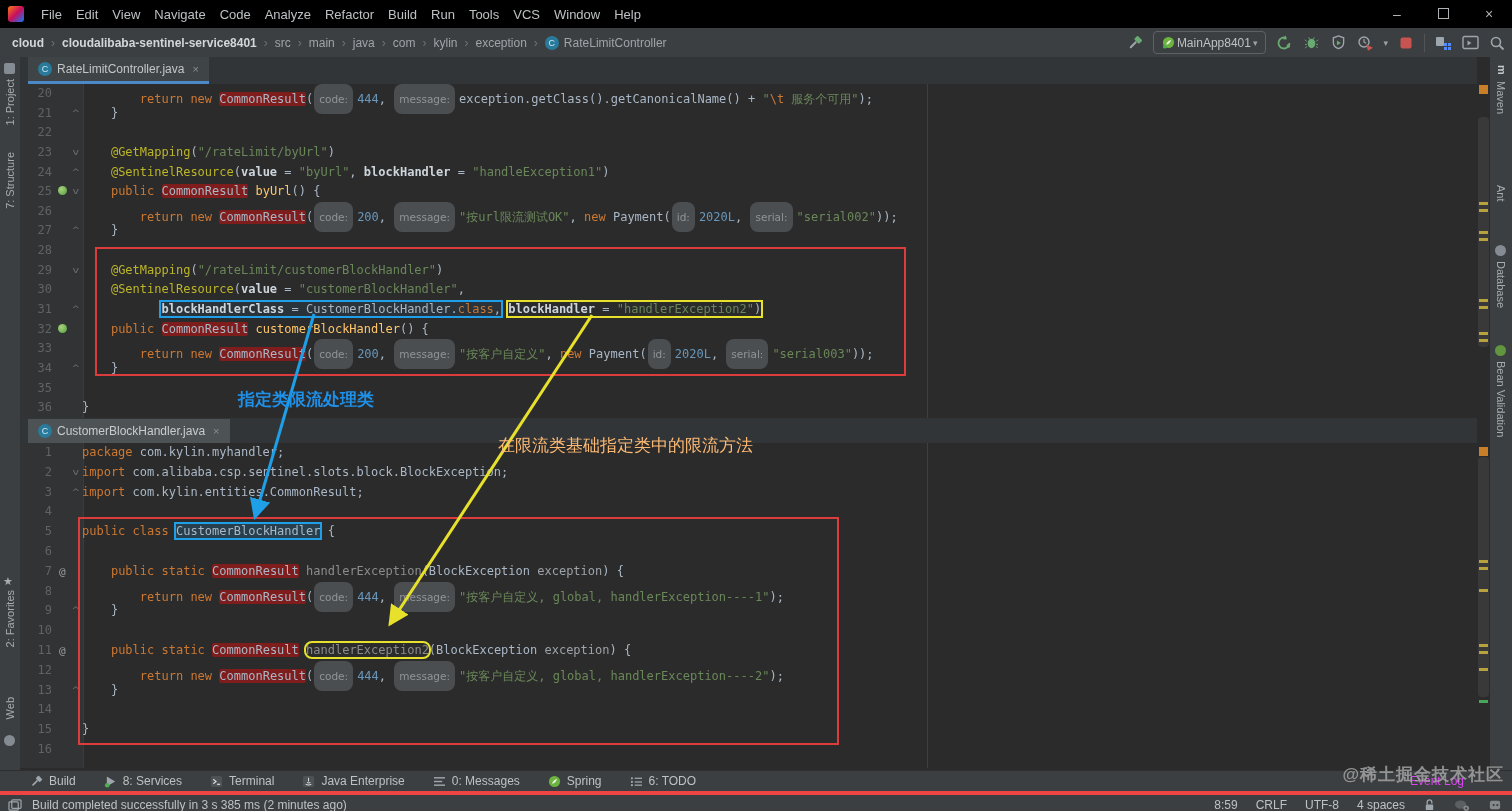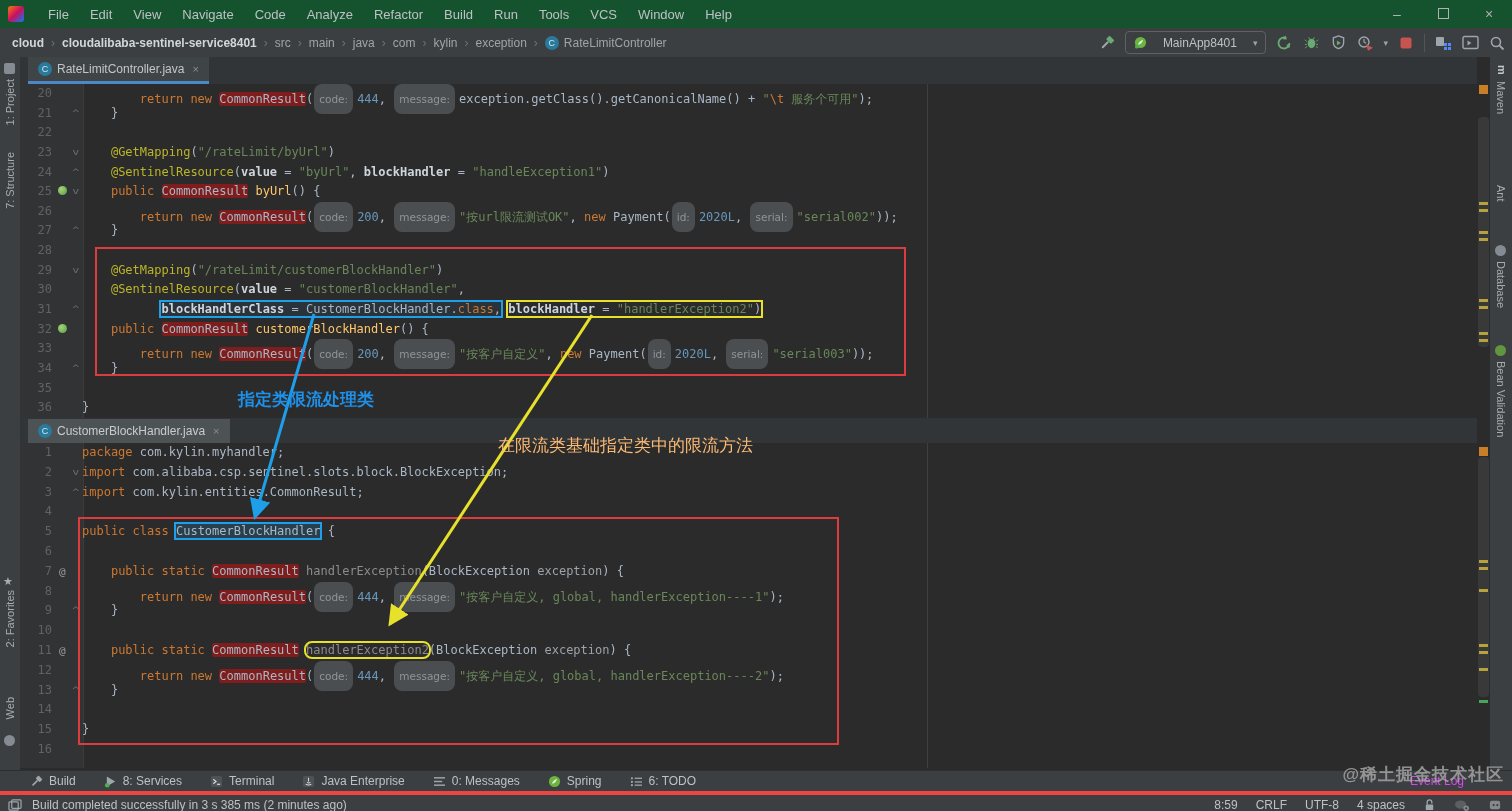--- a/index.html
+++ b/index.html
@@ -1,41 +1,41 @@
 <!DOCTYPE html>
 <html><head>
 <meta charset="utf-8">
 <style>
   html,body{margin:0;padding:0;background:#2b2b2b;}
   body{position:relative;width:1512px;height:811px;overflow:hidden;
        font-family:"Liberation Sans",sans-serif;color:#bbbbbb;-webkit-font-smoothing:antialiased;}
 
   
-  #titlebar{position:absolute;top:0;left:0;width:1512px;height:28px;background:#14532d;
-            display:flex;align-items:center;border-bottom:1px solid #303234;gap:7px;}
+  #titlebar{position:absolute;top:0;left:0;width:1512px;height:28px;background:#000000;
+            display:flex;align-items:center;border-bottom:1px solid #303234;}
   #logo{width:16px;height:16px;margin:0 10px 0 8px;border-radius:3px;
         background:linear-gradient(135deg,#f97a12,#c90f5e 50%,#087cfa);}
   .menu{font-size:13px;color:#bdc1c3;padding:0 7px;cursor:default;}
   #wintitle{font-size:13px;color:#9da1a3;margin-left:26px;white-space:nowrap;}
   #winctl{position:absolute;right:0;top:0;height:28px;display:flex;align-items:center;}
   .wbtn{width:46px;text-align:center;color:#aeb2b4;font-size:14px;line-height:28px;}
   #btn-max span{display:inline-block;width:9px;height:9px;border:1px solid #aeb2b4;}
 
   
   #crumbbar{position:absolute;top:28px;left:0;width:1512px;height:29px;background:#3c3f41;
             display:flex;align-items:center;border-bottom:1px solid #2c2e30;}
   .crumb{font-size:12px;color:#9fa4a8;white-space:nowrap;}
   .crumb.bold{color:#d3d6d8;font-weight:bold;}
   .csep{color:#6e7275;font-size:12px;margin:0 7px;}
   #crumbbar .first{margin-left:12px;}
   .classdot{display:inline-block;width:14px;height:14px;border-radius:50%;background:#2a7a9b;
             color:#cfe8f2;font-size:9px;line-height:14px;text-align:center;margin-right:5px;vertical-align:-2px;}
   #rtools{position:absolute;right:6px;top:28px;height:29px;display:flex;align-items:center;gap:9px;}
   .ticon{width:18px;height:18px;display:inline-flex;align-items:center;justify-content:center;}
-  #runcfg{display:flex;align-items:center;gap:16px;border:1px solid #5e6264;border-radius:4px;
+  #runcfg{display:flex;align-items:center;gap:2px;border:1px solid #5e6264;border-radius:4px;
           height:21px;padding:0 8px;font-size:12px;color:#bdc1c3;}
   #runcfg .caret{color:#9da1a3;font-size:9px;}
   .vsep{width:1px;height:18px;background:#515558;}
 
   
   #leftbar{position:absolute;left:0;top:57px;width:20px;height:713px;background:#3c3f41;border-right:1px solid #2c2e30;}
   #rightbar{position:absolute;right:0;top:57px;width:22px;height:713px;background:#3c3f41;border-left:1px solid #2c2e30;}
   .vlab{position:absolute;writing-mode:vertical-rl;font-size:11px;color:#a8acae;white-space:nowrap;}
   .vlab.flip{transform:rotate(180deg);}
   .vico{position:absolute;left:4px;width:11px;height:11px;background:#9da6ad;opacity:.75;border-radius:2px;}

